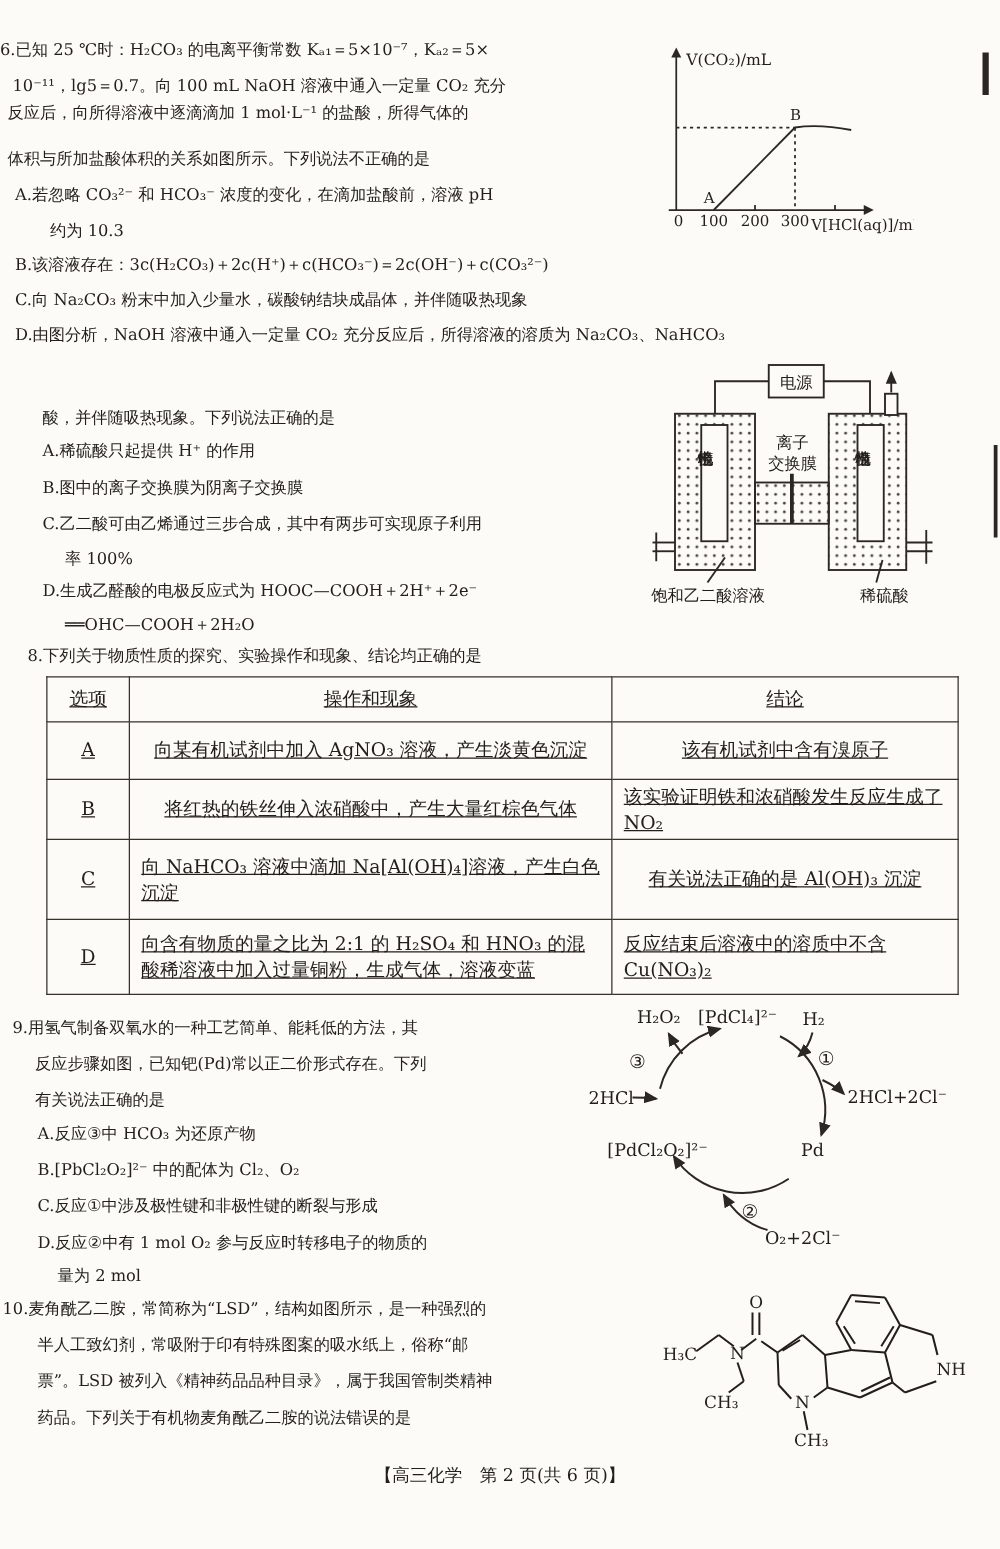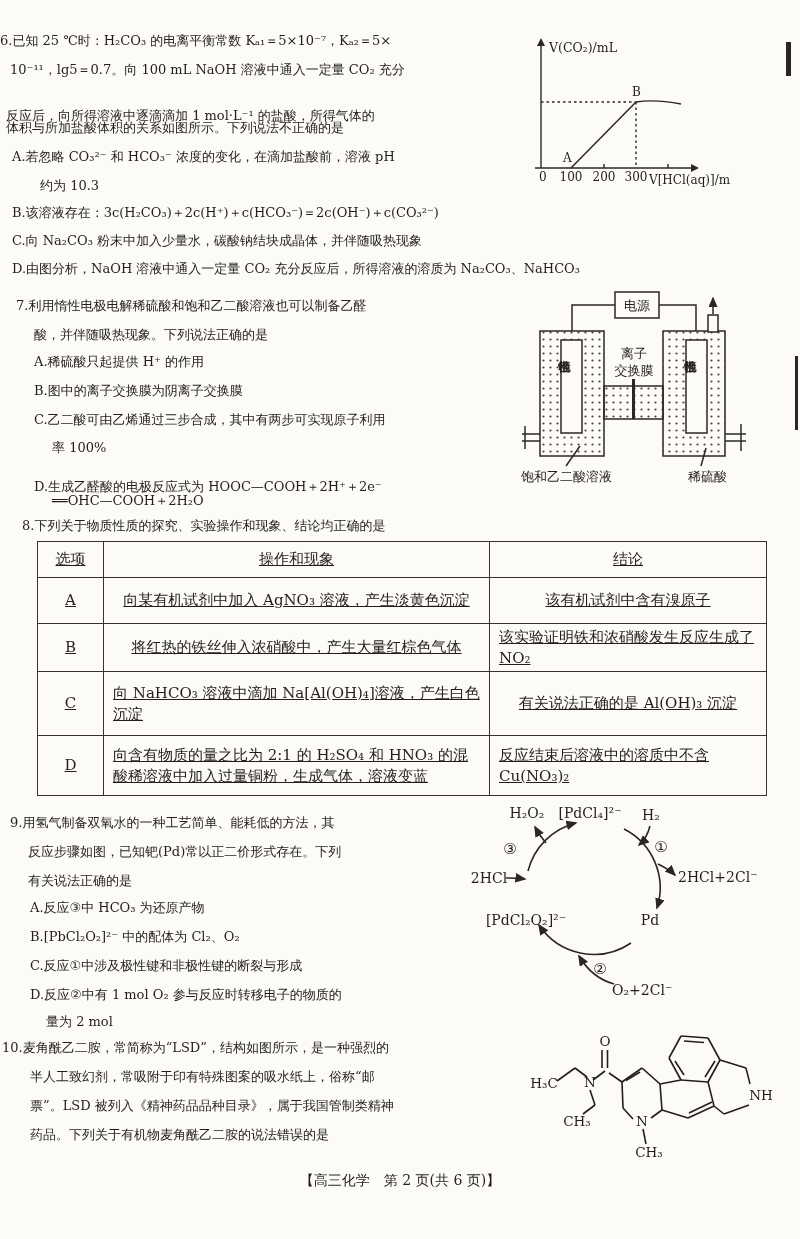--- a/index.html
+++ b/index.html
@@ -15,21 +15,21 @@
   .footer{position:absolute;top:1172px;left:0;width:100%;text-align:center;font-size:14px;}
   .artifact{position:absolute;background:#2a2621;}
 </style>
 </head>
 <body>
 
 <div class="page">
 
   <div class="ln" style="top:30px;left:0px">6.已知 25 ℃时：H₂CO₃ 的电离平衡常数 Kₐ₁＝5×10⁻⁷，Kₐ₂＝5×</div>
   <div class="ln" style="top:59px;left:10px">10⁻¹¹，lg5＝0.7。向 100 mL NaOH 溶液中通入一定量 CO₂ 充分</div>
-  <div class="ln" style="top:105px;left:6px">反应后，向所得溶液中逐滴滴加 1 mol·L⁻¹ 的盐酸，所得气体的</div>
+  <div class="ln" style="top:80px;left:6px">反应后，向所得溶液中逐滴滴加 1 mol·L⁻¹ 的盐酸，所得气体的</div>
   <div class="ln" style="top:117px;left:6px">体积与所加盐酸体积的关系如图所示。下列说法不正确的是</div>
   <div class="ln" style="top:146px;left:12px">A.若忽略 CO₃²⁻ 和 HCO₃⁻ 浓度的变化，在滴加盐酸前，溶液 pH</div>
   <div class="ln" style="top:175px;left:40px">约为 10.3</div>
   <div class="ln" style="top:202px;left:12px">B.该溶液存在：3c(H₂CO₃)＋2c(H⁺)＋c(HCO₃⁻)＝2c(OH⁻)＋c(CO₃²⁻)</div>
   <div class="ln" style="top:230px;left:12px">C.向 Na₂CO₃ 粉末中加入少量水，碳酸钠结块成晶体，并伴随吸热现象</div>
   <div class="ln" style="top:258px;left:12px">D.由图分析，NaOH 溶液中通入一定量 CO₂ 充分反应后，所得溶液的溶质为 Na₂CO₃、NaHCO₃</div>
 
   <svg class="fig" style="left:533px;top:36px" width="198" height="152" viewBox="0 0 198 152">
     <g stroke="#2b2823" stroke-width="1.4" fill="none">
       <line x1="8" y1="132" x2="8" y2="8"></line>
@@ -50,27 +50,26 @@
     <text x="16" y="16" font-size="12.5">V(CO₂)/mL</text>
     <text x="6" y="145" font-size="12">0</text>
     <text x="38" y="145" font-size="12" text-anchor="middle">100</text>
     <text x="71" y="145" font-size="12" text-anchor="middle">200</text>
     <text x="103" y="145" font-size="12" text-anchor="middle">300</text>
     <text x="116" y="148" font-size="12">V[HCl(aq)]/mL</text>
     <text x="30" y="126" font-size="12">A</text>
     <text x="99" y="60" font-size="12">B</text>
   </svg>
 
-  <div class="ln" style="top:295px;left:16px">7.利用惰性电极电解稀硫酸和饱和乙二酸溶液也可以制备乙醛</div>
   <div class="ln" style="top:324px;left:34px">酸，并伴随吸热现象。下列说法正确的是</div>
   <div class="ln" style="top:351px;left:34px">A.稀硫酸只起提供 H⁺ 的作用</div>
   <div class="ln" style="top:380px;left:34px">B.图中的离子交换膜为阴离子交换膜</div>
   <div class="ln" style="top:409px;left:34px">C.乙二酸可由乙烯通过三步合成，其中有两步可实现原子利用</div>
   <div class="ln" style="top:437px;left:52px">率 100%</div>
-  <div class="ln" style="top:476px;left:34px">D.生成乙醛酸的电极反应式为 HOOC—COOH＋2H⁺＋2e⁻</div>
+  <div class="ln" style="top:463px;left:34px">D.生成乙醛酸的电极反应式为 HOOC—COOH＋2H⁺＋2e⁻</div>
   <div class="ln" style="top:490px;left:52px">══OHC—COOH＋2H₂O</div>
 
   <svg class="fig" style="left:520px;top:288px" width="278" height="200" viewBox="0 0 278 200">
     <defs>
       <pattern id="dots" width="7" height="7" patternUnits="userSpaceOnUse">
         <circle cx="2.5" cy="2.5" r="1.1" fill="#47423a"></circle>
       </pattern>
       <marker id="arrE" markerWidth="9" markerHeight="8" refX="6" refY="3" orient="auto">
         <path d="M0,0 L7,3 L0,6 Z" fill="#2b2823"></path>
       </marker>

